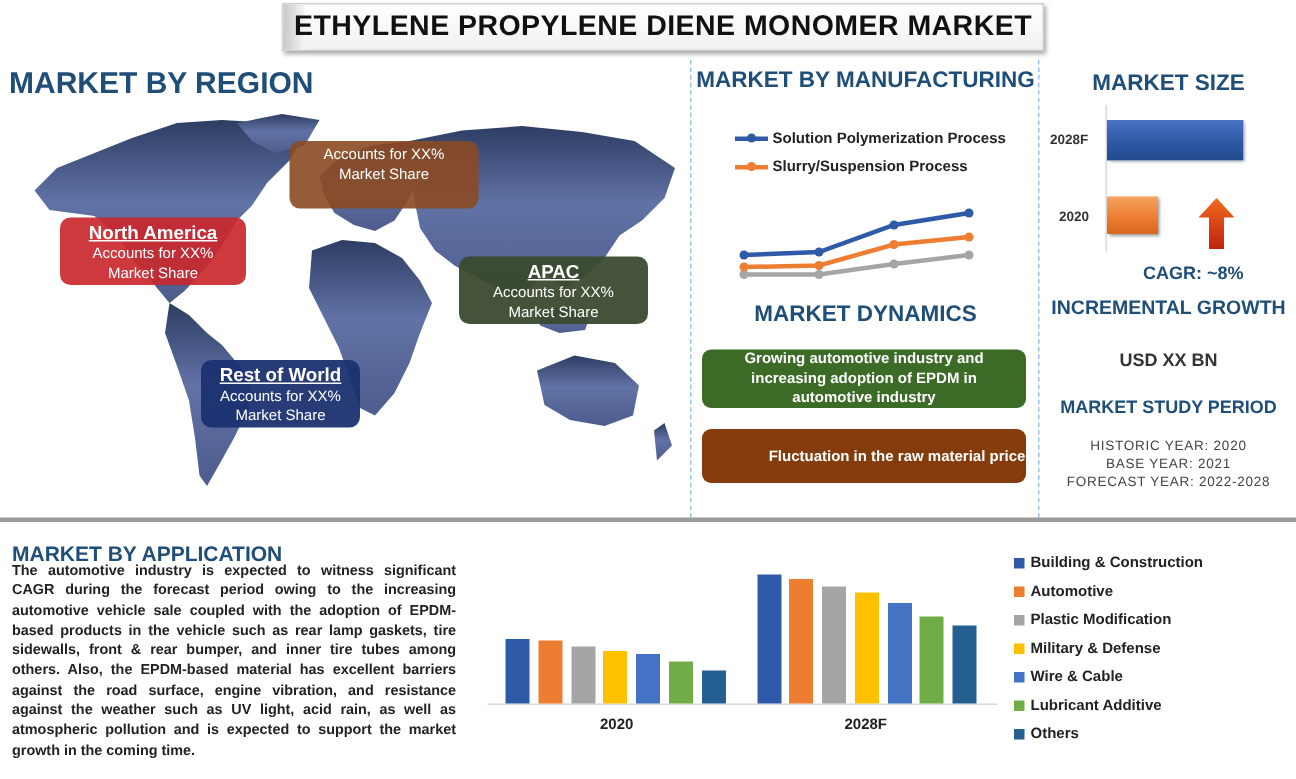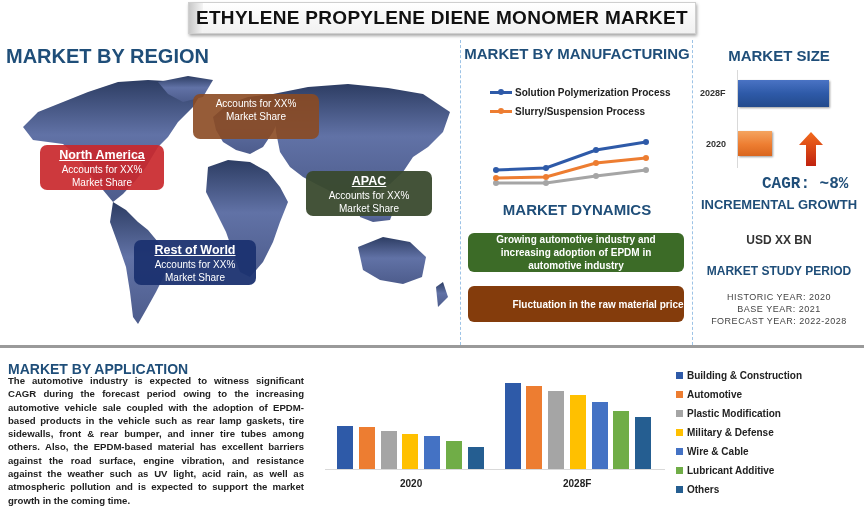--- a/index.html
+++ b/index.html
@@ -73,21 +73,21 @@
 </div>
 <div class="abs region" style="left:193px; top:94px; width:126px; height:45px; background:rgba(139,74,34,0.9);">
   <div>Accounts for XX%</div>
   <div>Market Share</div>
 </div>
 <div class="abs region" style="left:306px; top:171px; width:126px; height:45px; background:rgba(58,74,46,0.95);">
   <div class="rname">APAC</div>
   <div>Accounts for XX%</div>
   <div>Market Share</div>
 </div>
-<div class="abs region" style="left:134px; top:240px; width:122px; height:45px; background:rgba(27,50,112,0.95);">
+<div class="abs region" style="left:134px; top:240px; width:106px; height:45px; background:rgba(27,50,112,0.95);">
   <div class="rname">Rest of World</div>
   <div>Accounts for XX%</div>
   <div>Market Share</div>
 </div>
 
 <div class="abs sec-title" style="left:462px; top:44px; width:230px; text-align:center; line-height:19px;">
   <div>MARKET BY  MANUFACTURING</div>
 </div>
 <div class="abs" style="left:490px; top:83px;">
   <div class="legend-line">
@@ -135,21 +135,21 @@
 <div class="abs" style="left:738px; top:131px; width:34px; height:25px; background:linear-gradient(#f4a460,#ed7d31 55%,#d9661e); box-shadow:1px 1px 2px rgba(0,0,0,0.4);"></div>
 <svg class="abs" style="left:799px; top:132px;" width="24" height="34" viewBox="0 0 24 34">
   <defs>
       <linearGradient id="arr" x1="0" y1="0" x2="0" y2="1">
         <stop offset="0" stop-color="#f26b1d"></stop>
         <stop offset="1" stop-color="#c0220e"></stop>
       </linearGradient>
     </defs>
   <polygon points="12,0 24,13 17,13 17,34 7,34 7,13 0,13" fill="url(#arr)"></polygon>
 </svg>
-<div class="abs sec-title" style="left:762px; top:175px; font-size:16px;font-family:Liberation Mono, monospace;">CAGR:  ~8%</div>
+<div class="abs sec-title" style="left:762px; top:175px; font-size:12px;">CAGR:  ~8%</div>
 <div class="abs sec-title" style="left:694px; top:197px; width:170px; text-align:center; font-size:13px;">INCREMENTAL GROWTH</div>
 <div class="abs" style="left:694px; top:233px; width:170px; text-align:center; font-size:12px; font-weight:bold; color:#333;">USD XX BN</div>
 <div class="abs sec-title" style="left:694px; top:264px; width:170px; text-align:center; font-size:12px;">MARKET STUDY PERIOD</div>
 <div class="abs study" style="left:694px; top:291px; width:170px;">
   <div>HISTORIC YEAR: 2020</div>
   <div>BASE YEAR: 2021</div>
   <div>FORECAST YEAR: 2022-2028</div>
 </div>
 
 <div class="abs sec-title" style="left:8px; top:361px; font-size:14px;">MARKET BY APPLICATION</div>

